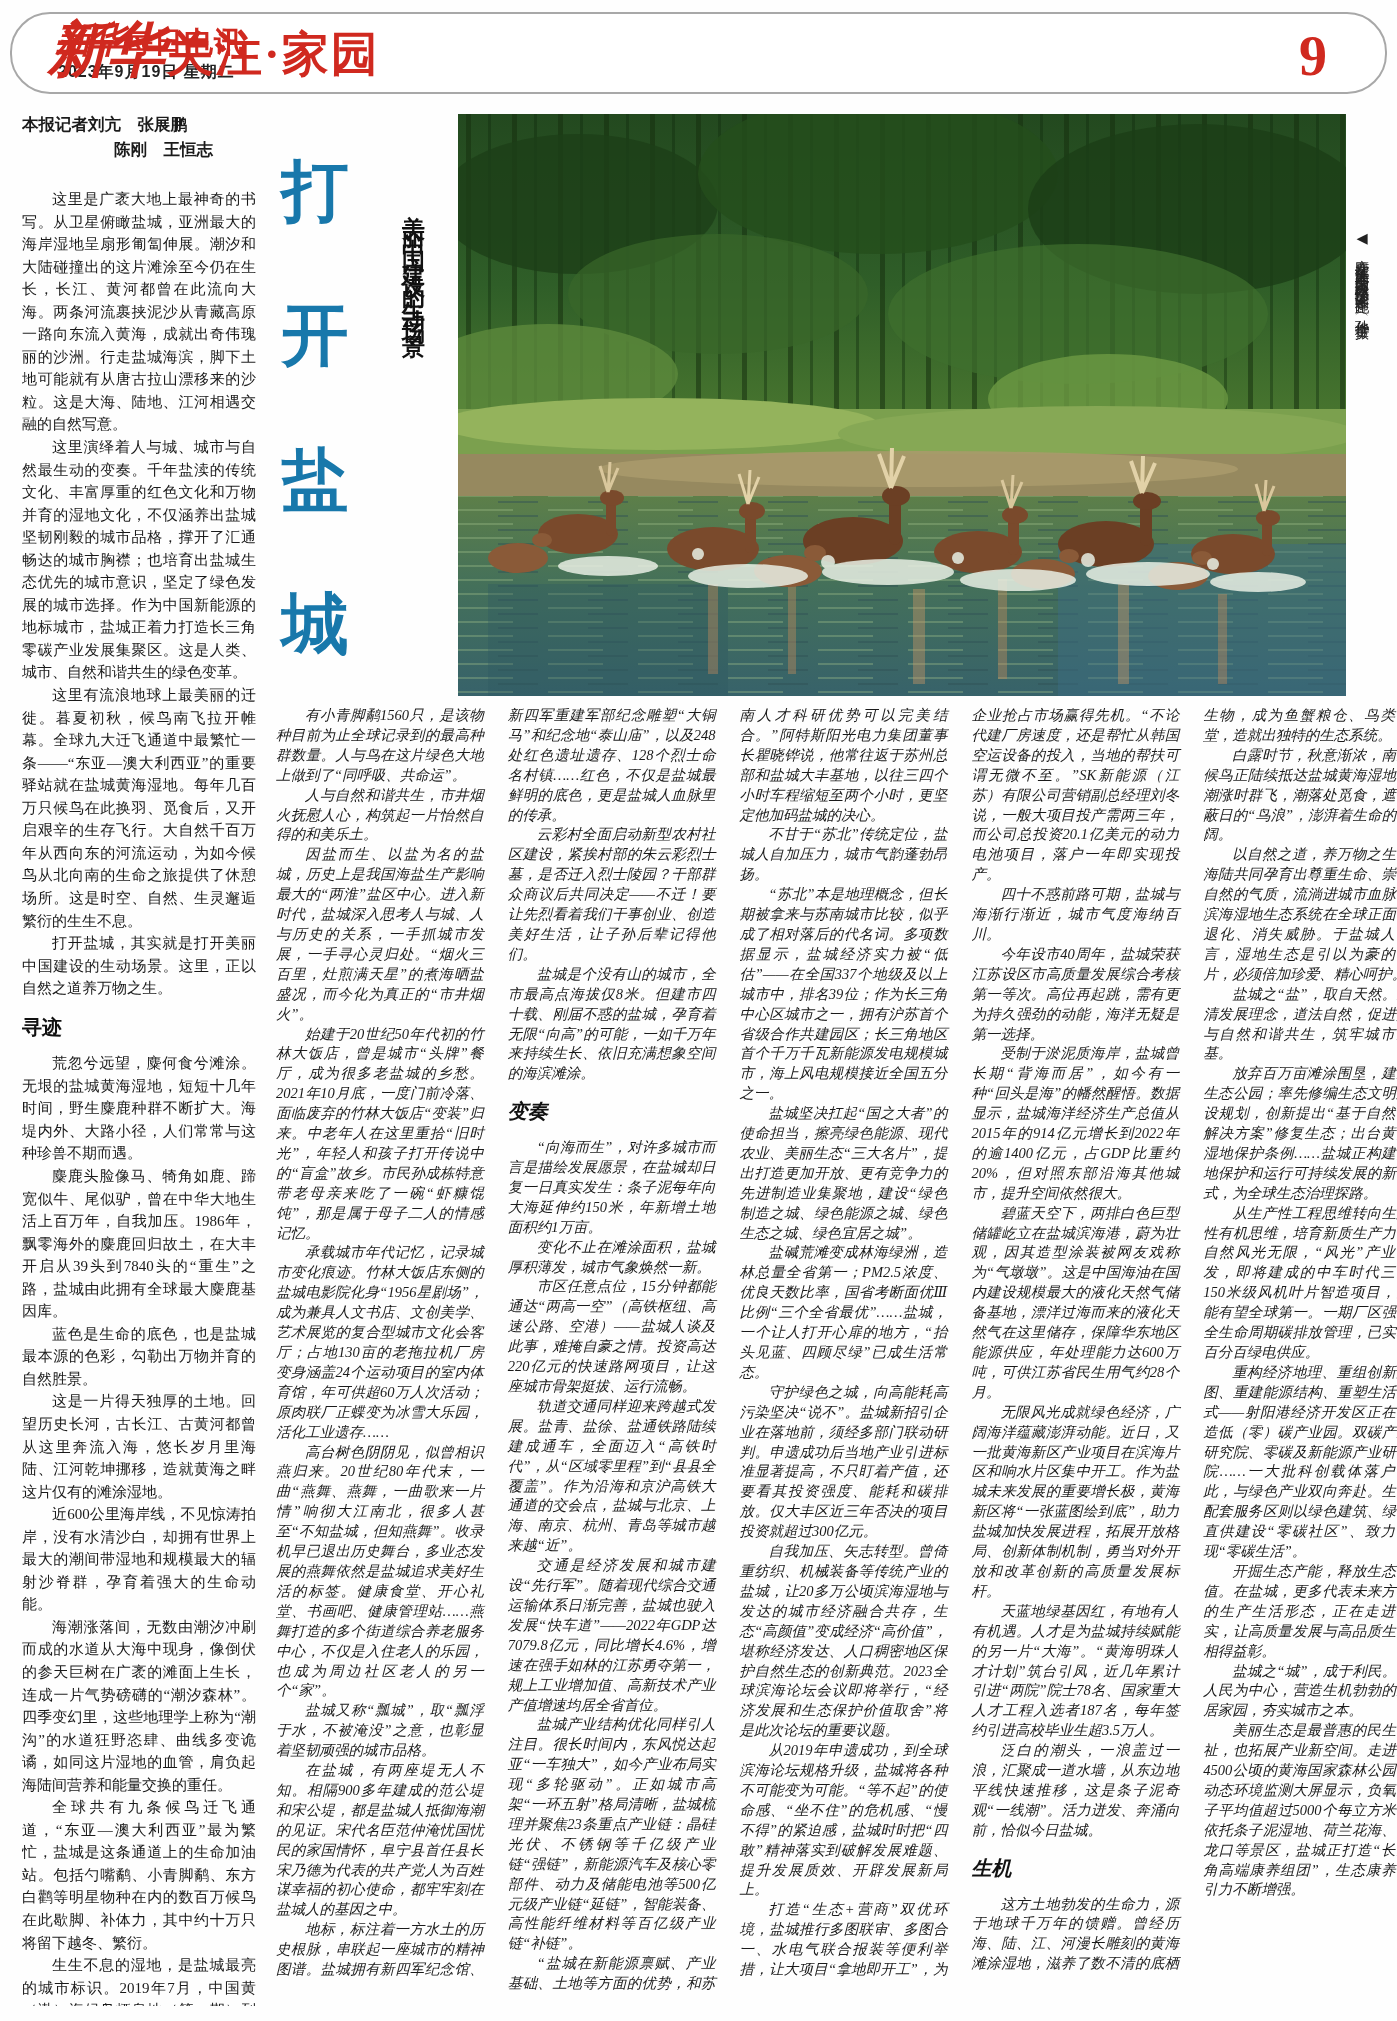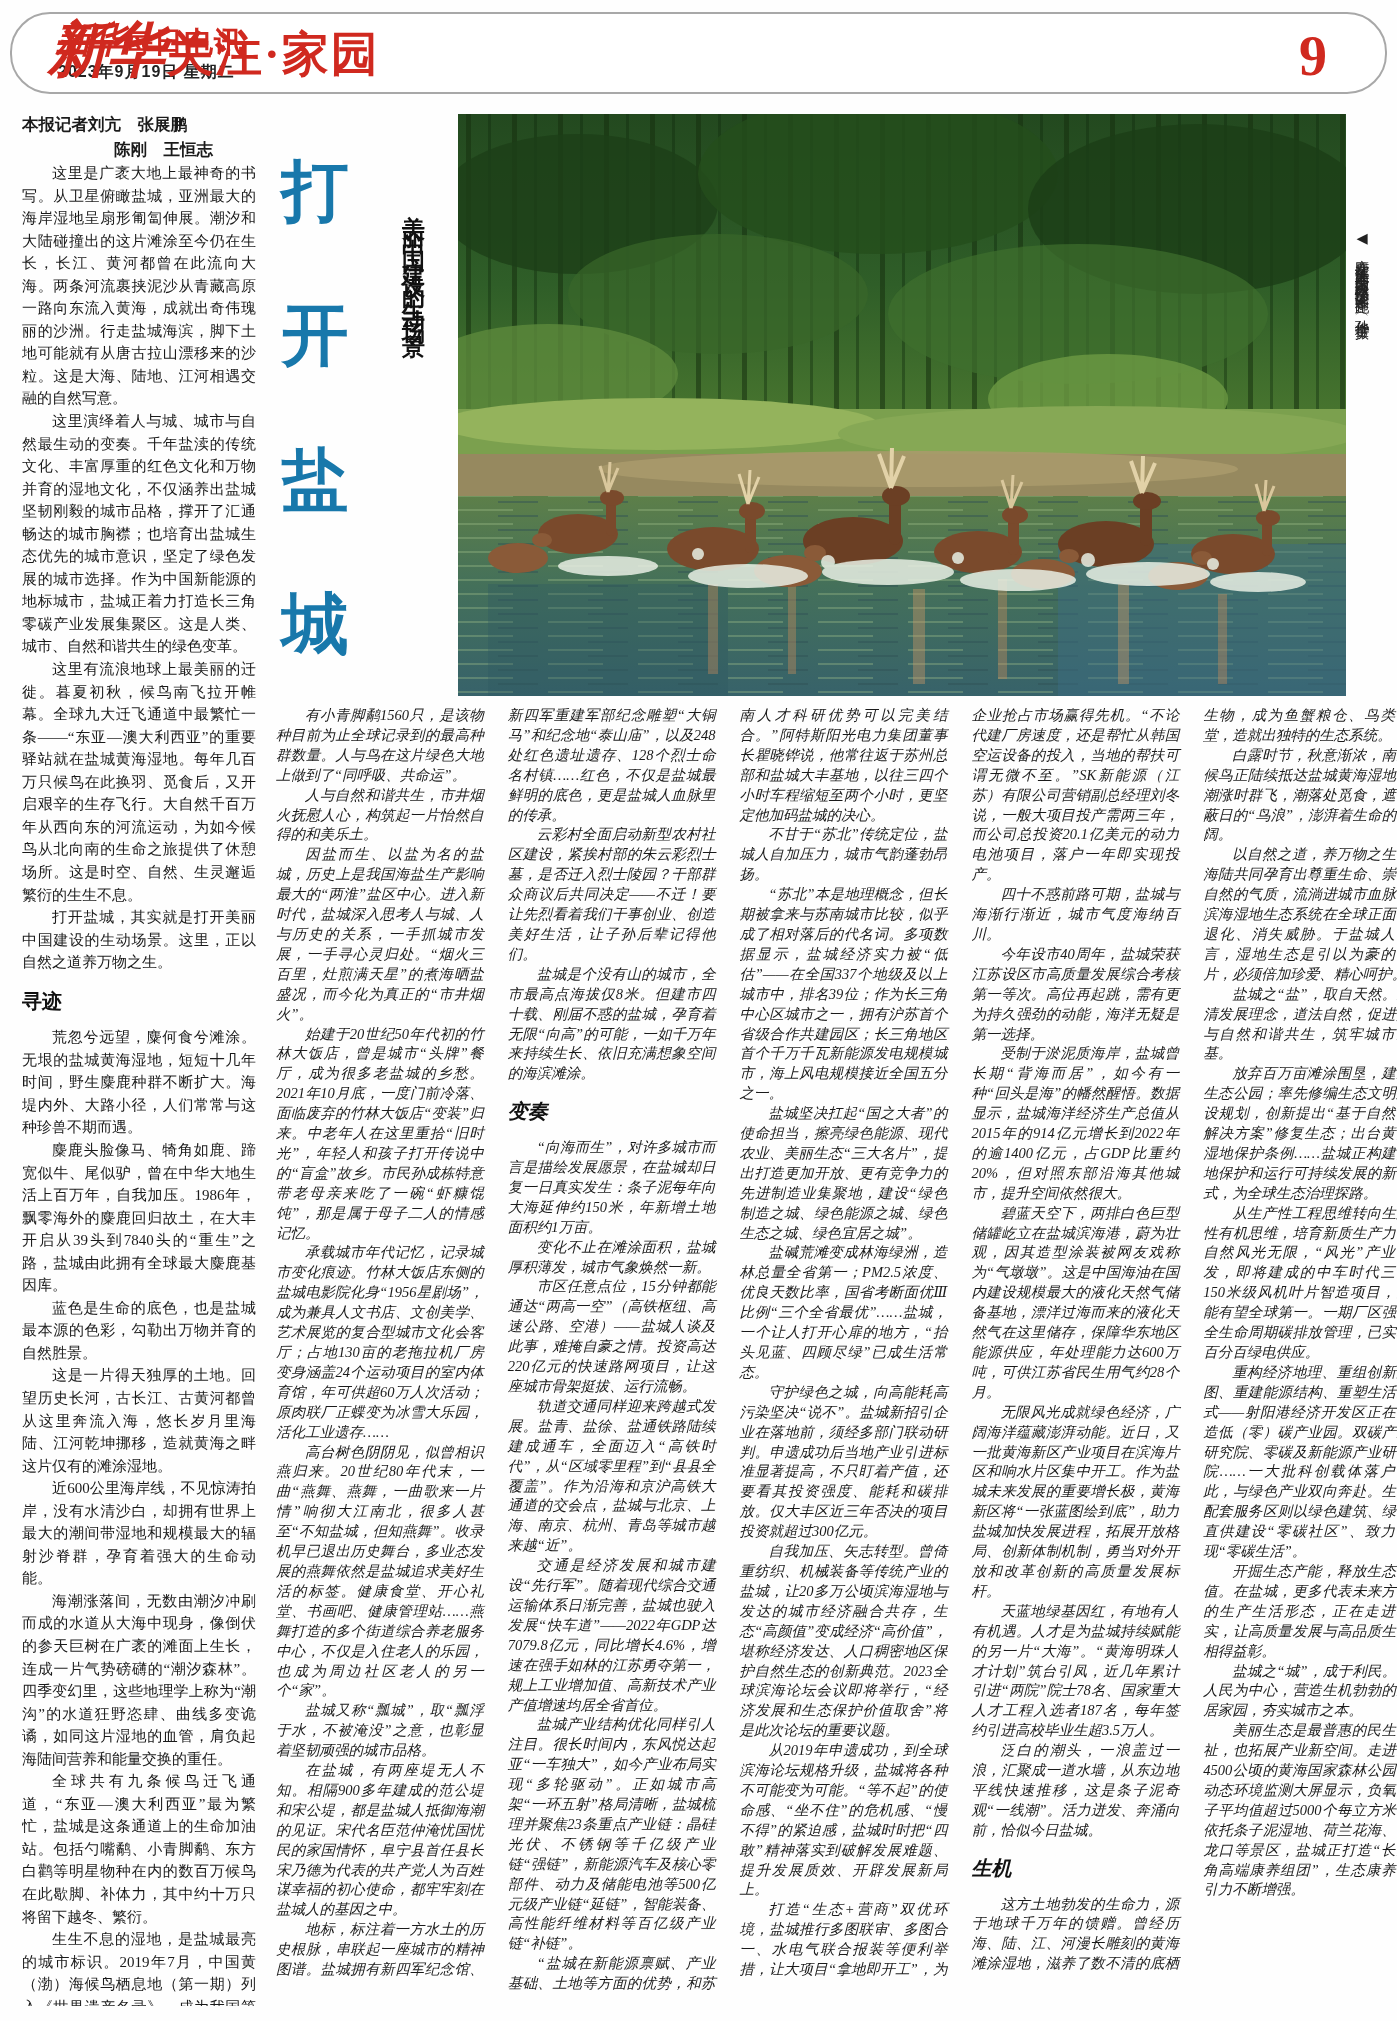--- a/index.html
+++ b/index.html
@@ -17,21 +17,21 @@
         font-family:Liberation Sans, sans-serif;letter-spacing:1px;}
   #section-title{position:absolute;left:0;right:0;top:6px;white-space:nowrap;line-height:1;padding-left:36px;}
   #section-title .script{font-style:italic;font-weight:bold;font-size:60px;color:#d0291f;letter-spacing:-3px;}
   #section-title .label{font-weight:bold;font-size:47px;color:#d0291f;letter-spacing:2px;}
   #page-number{position:absolute;right:58px;top:10px;font-size:56px;font-weight:bold;color:#d0291f;
         font-family:"Liberation Serif",serif;}
 
   
   #col-left{position:absolute;left:22px;top:112px;width:234px;height:1894px;overflow:hidden;
             font-size:15px;line-height:22.55px;text-align:justify;}
-  #byline{font-weight:bold;font-size:16.5px;line-height:25px;}
+  #byline{font-weight:bold;font-size:16.5px;line-height:25px;margin-bottom:26px;}
   #byline .l2{padding-left:92px;}
   #col-left p{margin:0;text-indent:2em;}
   .sec-header{font-family:"Liberation Sans",sans-serif;font-weight:bold;
               font-size:20px;margin:16px 0 14px 0;text-indent:0 !important;color:#111;}
 
   
   #title-block{position:absolute;left:278px;top:158px;height:500px;width:74px;
                display:flex;flex-direction:column;justify-content:space-between;align-items:center;}
   #title-block span{font-size:67px;font-weight:bold;color:#1878ab;line-height:1;
                font-family:"Liberation Serif",serif;}

